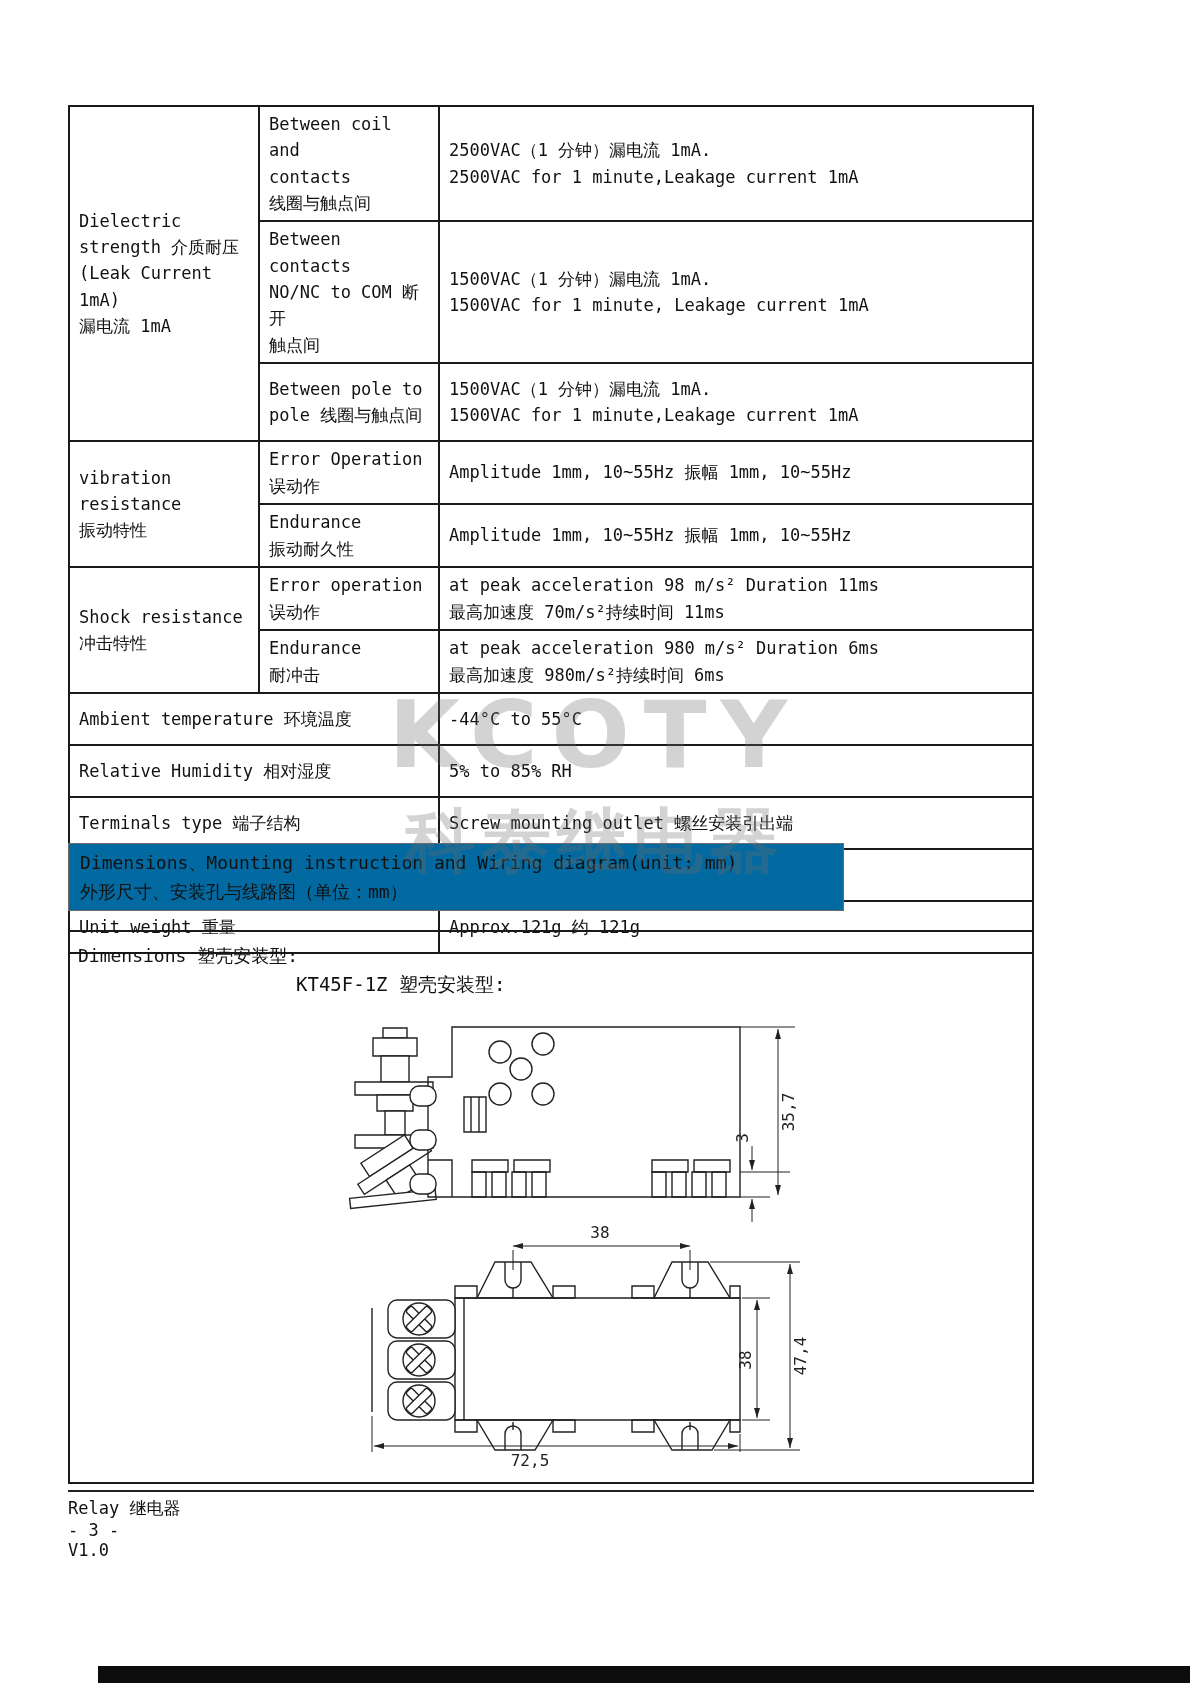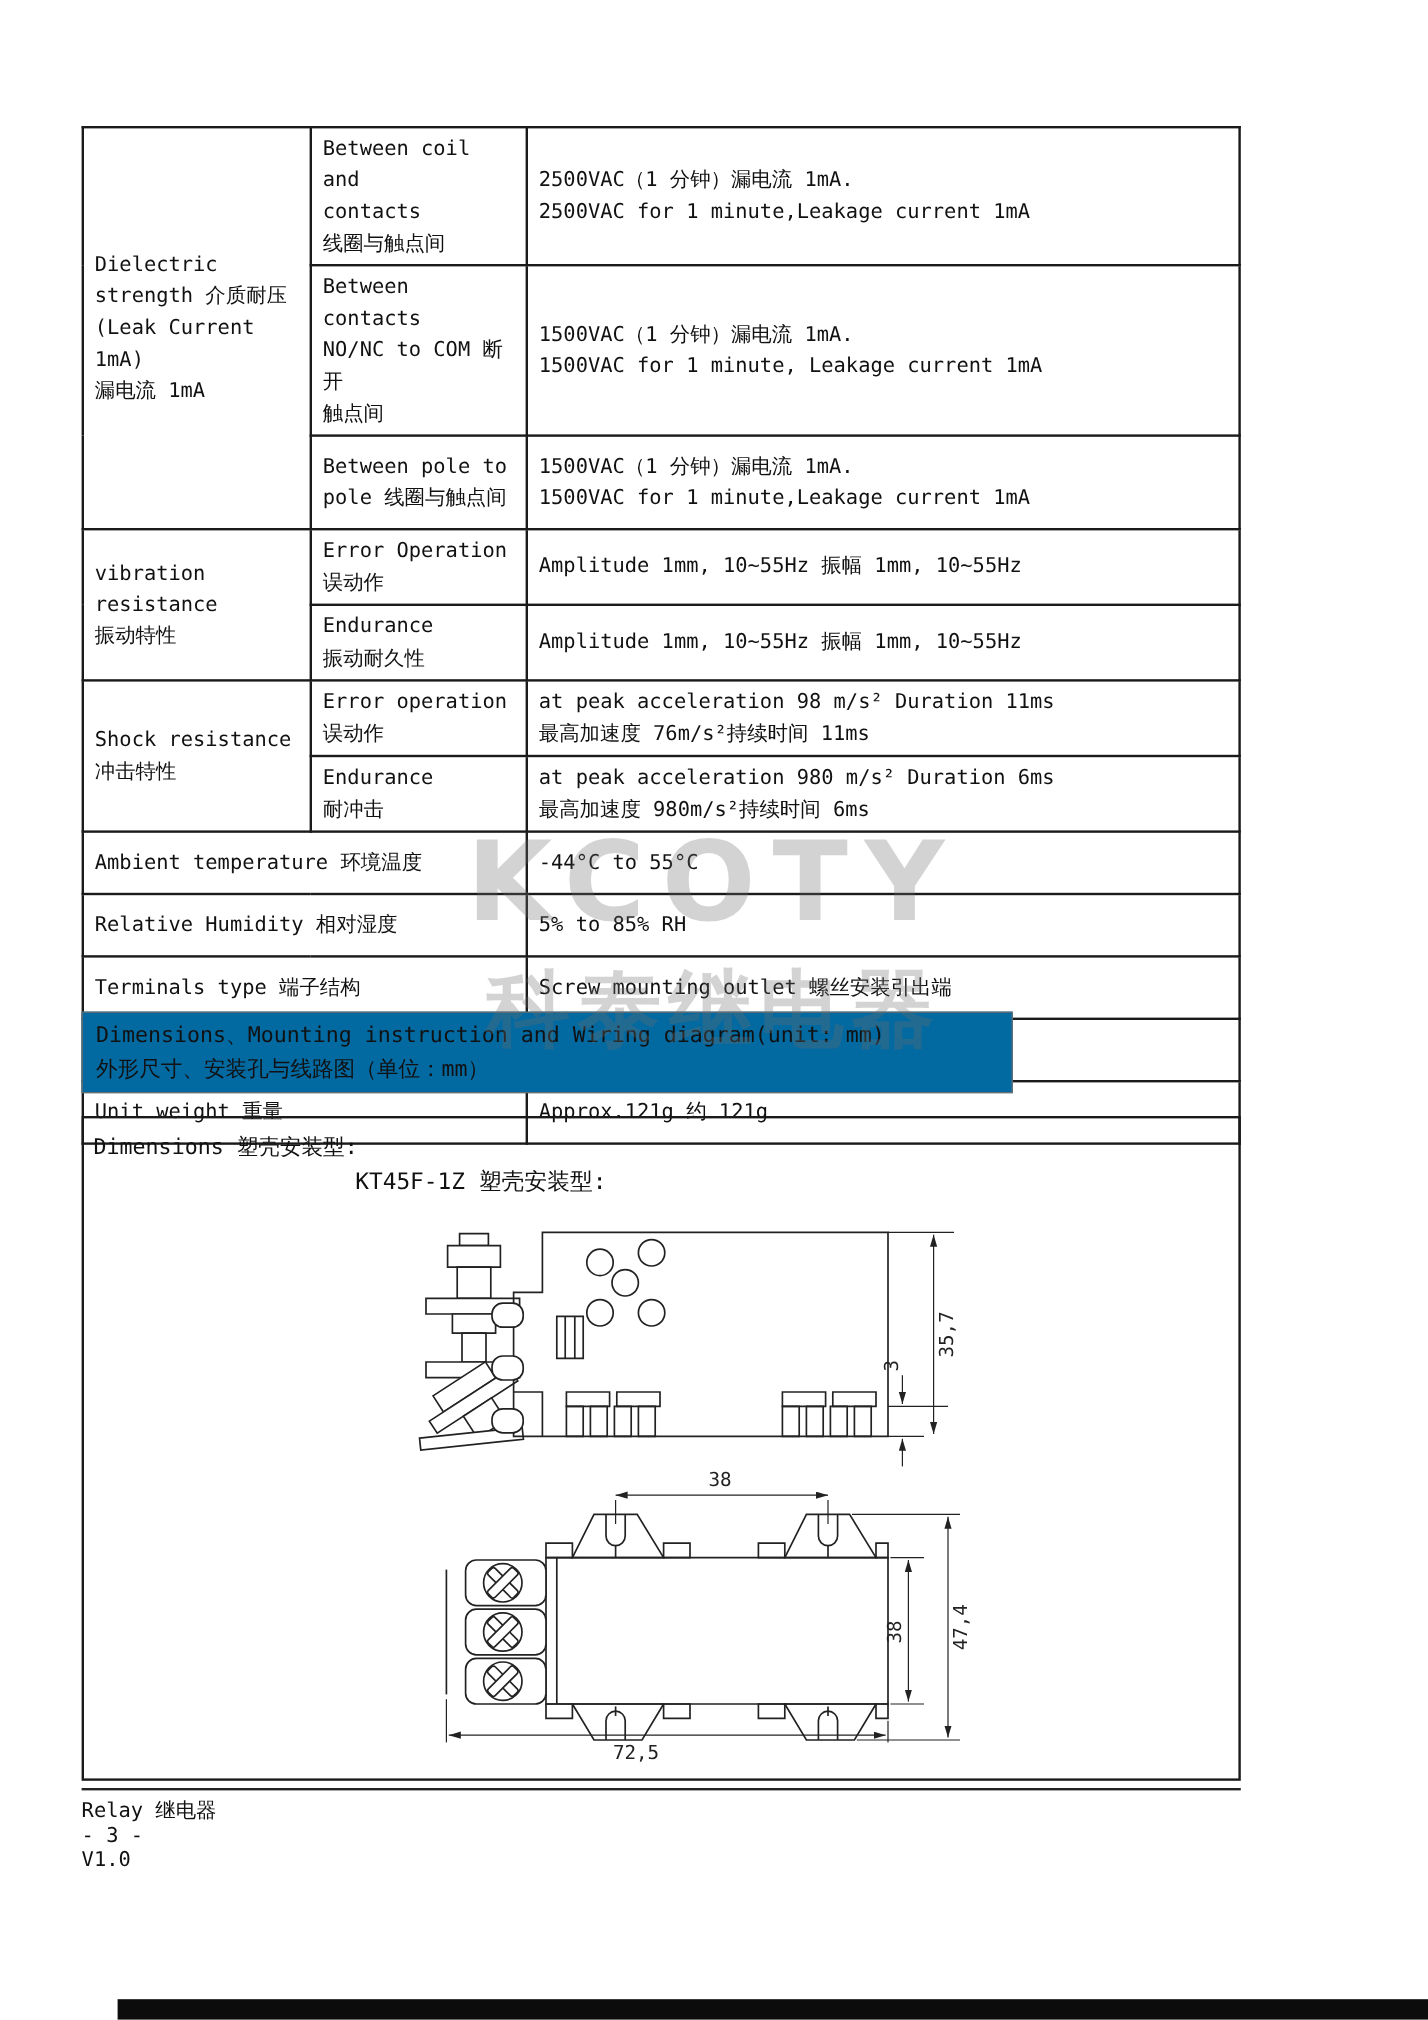--- a/index.html
+++ b/index.html
@@ -83,21 +83,21 @@
     <td>Endurance
 振动耐久性</td>
     <td>Amplitude 1mm, 10~55Hz  振幅 1mm, 10~55Hz</td>
   </tr>
   <tr class="hM">
     <td rowspan="2">Shock resistance
 冲击特性</td>
     <td>Error operation
 误动作</td>
     <td>at peak acceleration 98 m/s² Duration 11ms
-最高加速度 76m/s²持续时间 11ms</td>
+最高加速度 70m/s²持续时间 11ms</td>
   </tr>
   <tr class="hM">
     <td>Endurance
 耐冲击</td>
     <td>at peak acceleration 980 m/s² Duration 6ms
 最高加速度 980m/s²持续时间 6ms</td>
   </tr>
   <tr class="hS">
     <td colspan="2">Ambient temperature 环境温度</td>
     <td>-44°C to 55°C</td>

